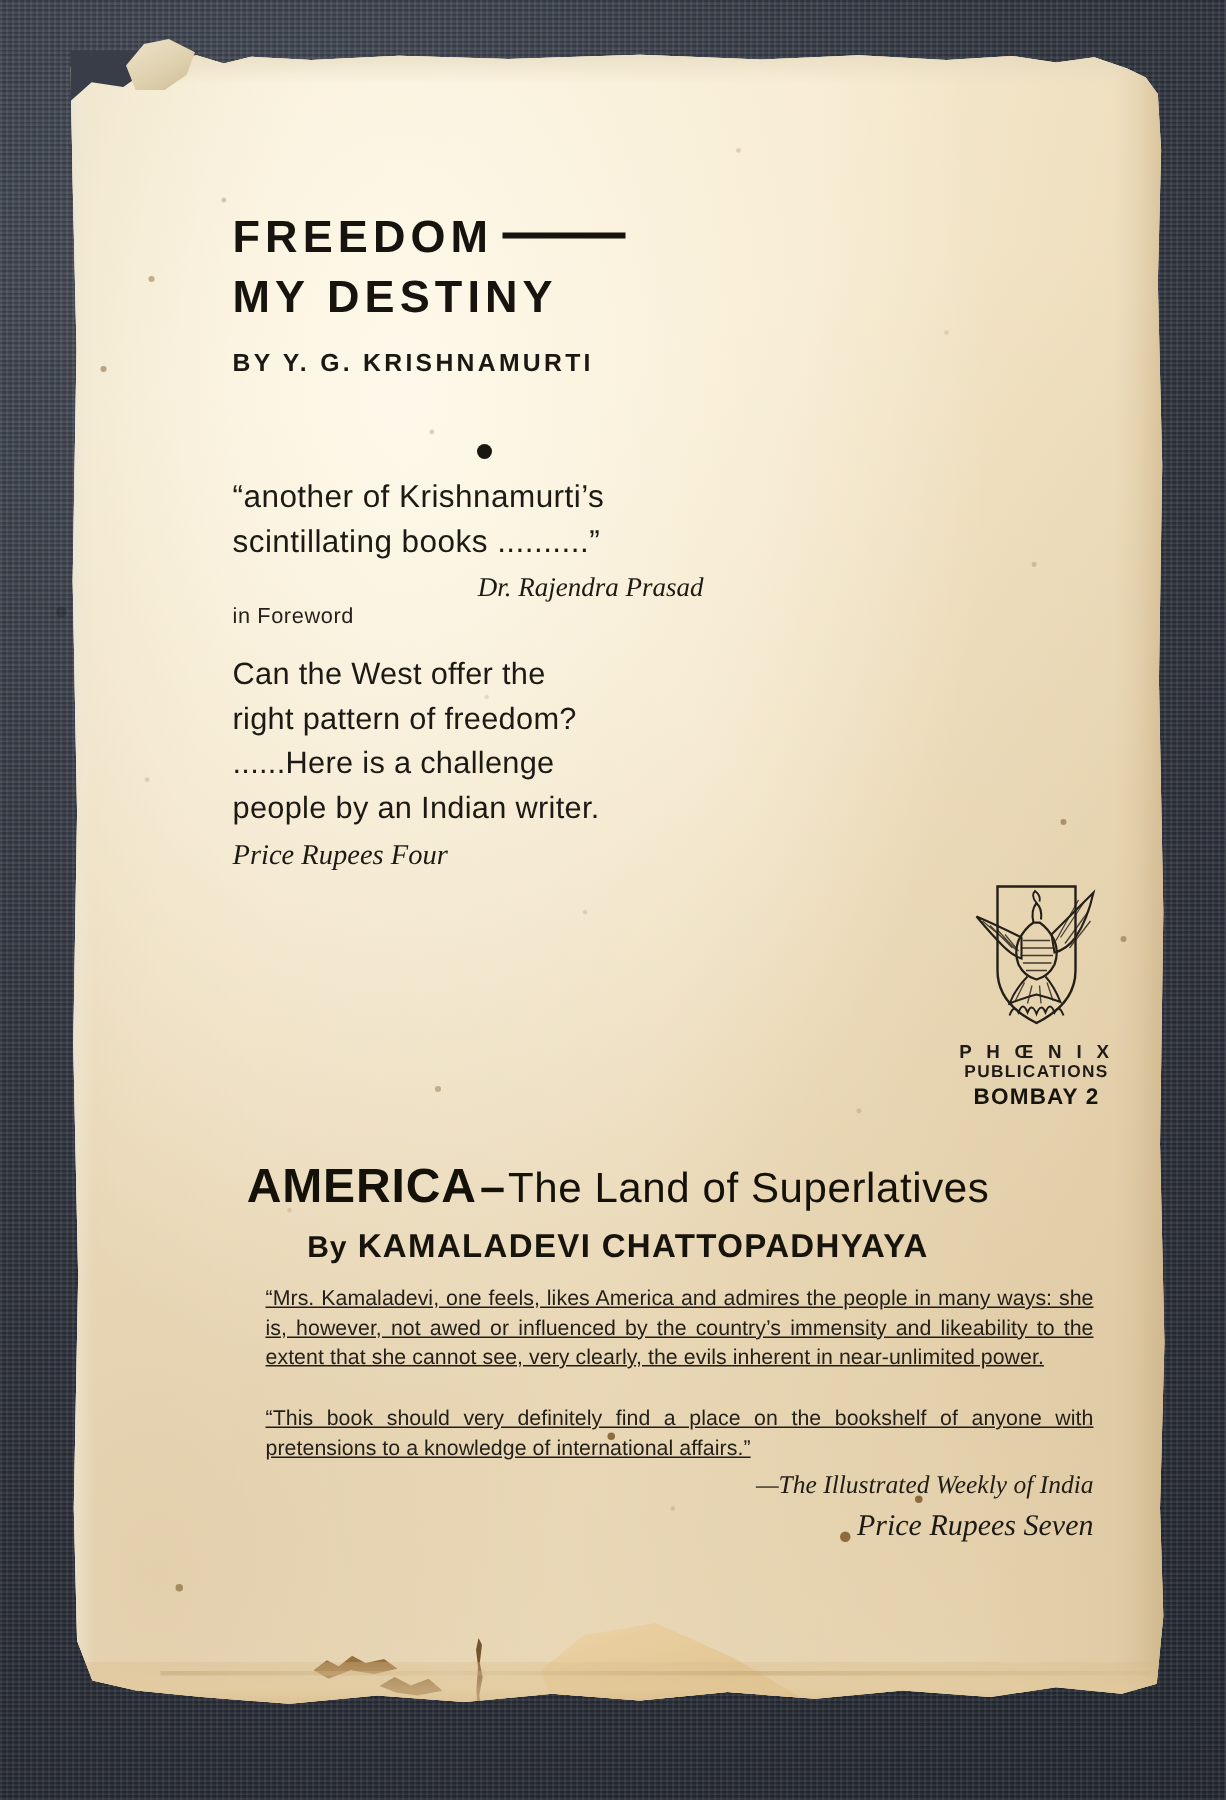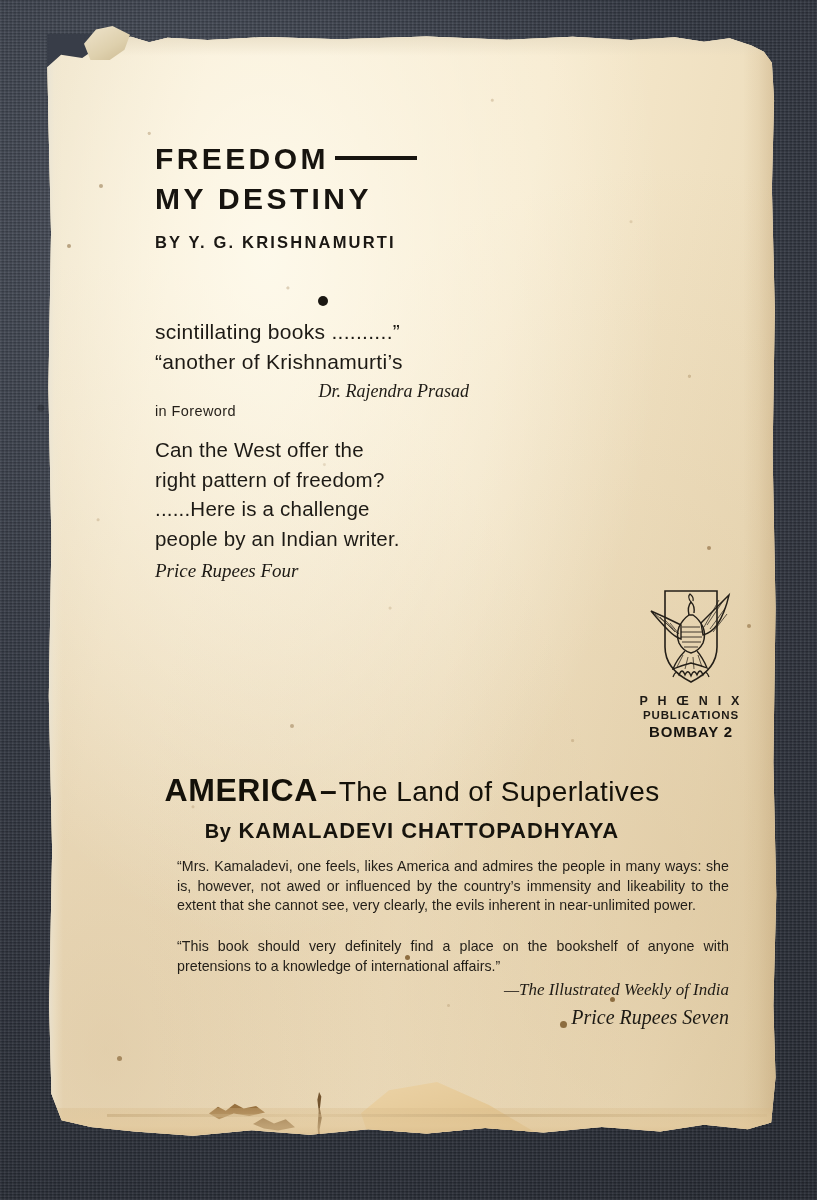--- a/index.html
+++ b/index.html
@@ -277,21 +277,21 @@
     font-weight: 700;
     letter-spacing: 0.9px;
     color: #17140d;
     white-space: nowrap;
   }
   .america-by .small {
     font-size: 20px;
     letter-spacing: 0.5px;
   }
 
-  .review { position: absolute; left: 130px; width: 552px; }
+  .review { position: absolute; left: 130px; width: 552px; text-decoration: underline; }
   .review p {
     margin: 0;
     font-size: 14.2px;
     line-height: 19.5px;
     letter-spacing: 0.05px;
     color: #221e18;
     text-align: justify;
   }
   #review-1 { top: 823px; }
   #review-2 { top: 903px; }
@@ -404,22 +404,22 @@
 
     <div class="title-block">
       <div class="title-line"><span>FREEDOM</span><span class="rule"></span></div>
       <div class="title-line">MY DESTINY</div>
       <div class="byline">BY  Y.  G.  KRISHNAMURTI</div>
     </div>
 
     <div class="dot-sep"></div>
 
     <div class="quote-block">
+      <div class="quote-line">“another of Krishnamurti’s</div>
       <div class="quote-line">scintillating books ..........”</div>
-      <div class="quote-line">“another of Krishnamurti’s</div>
       <div class="attrib">Dr. Rajendra Prasad</div>
       <div class="attrib-sub">in Foreword</div>
     </div>
 
     <div class="blurb-block">
       <div class="blurb-line">Can the West offer the</div>
       <div class="blurb-line">right pattern of freedom?</div>
       <div class="blurb-line">......Here is a challenge</div>
       <div class="blurb-line">people by an Indian writer.</div>
       <div class="price-one">Price Rupees Four</div>

